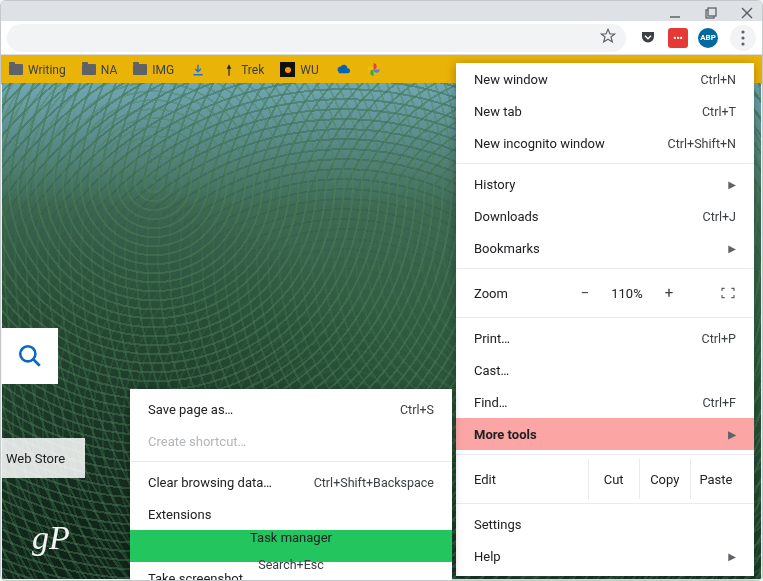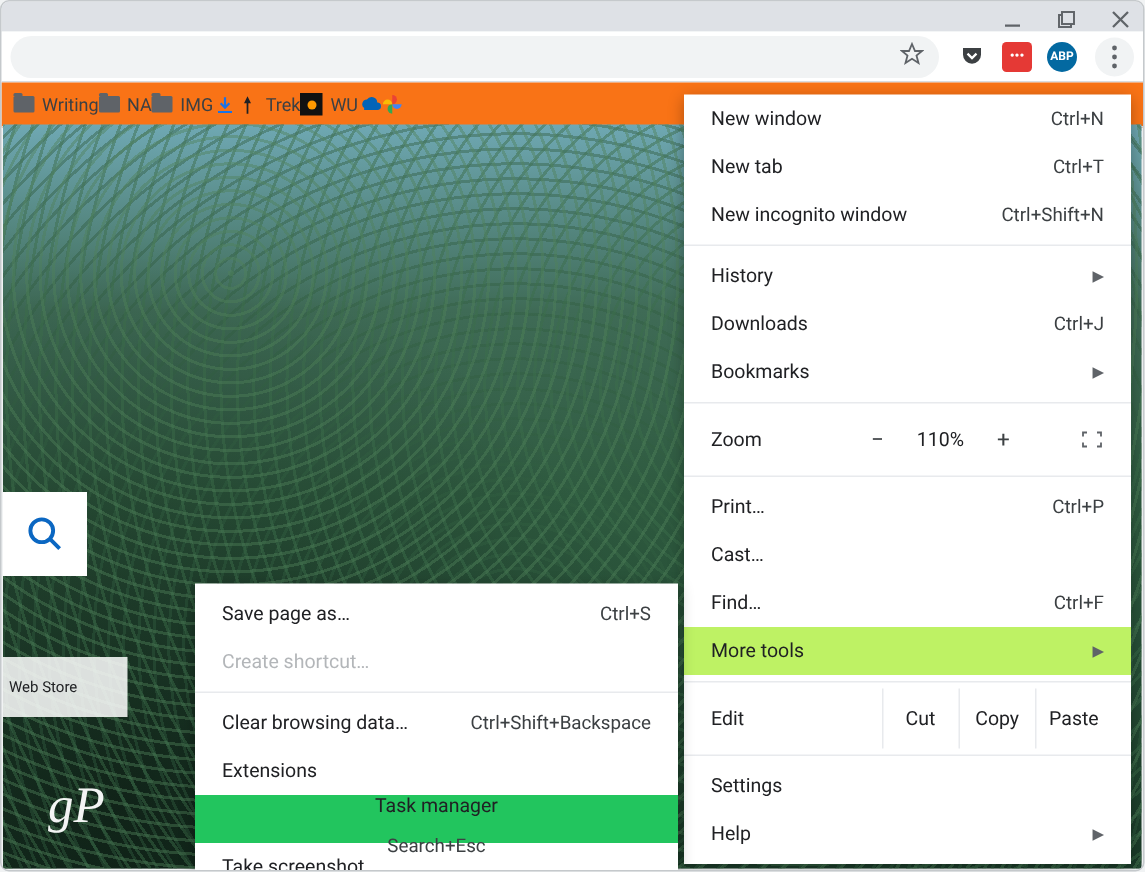--- a/index.html
+++ b/index.html
@@ -15,21 +15,21 @@
 .omnibox { flex: 1; height: 28px; background: #f1f3f4; border-radius: 14px; margin: 0 6px 0 6px; display: flex; align-items: center; justify-content: flex-end; padding: 0 10px; }
 .star { color: #5f6368; }
 .ext-icons { display: flex; align-items: center; gap: 10px; padding: 0 6px; }
 .ext-icon { width: 20px; height: 20px; display: flex; align-items: center; justify-content: center; border-radius: 3px; font-size: 9px; font-weight: bold; color: #fff; }
 .pocket { color: #3c4043; background: transparent; }
 .red1 { background: #e53935; }
 .abp  { background: #0369a1; border-radius: 50%; font-size: 8px; }
 .menu-dots { width: 26px; height: 26px; display: flex; align-items: center; justify-content: center; color: #5f6368; border-radius: 50%; background: #f1f3f4; margin-left: 6px; }
 
 
-.bookmarks { height: 30px; background: #f97316; display: flex; align-items: center; padding: 0 8px; font-size: 12px; color: #3c4043; border-bottom: 1px solid #dadce0; }
+.bookmarks { height: 30px; background: #eab308; display: flex; align-items: center; gap: 16px; padding: 0 8px; font-size: 12px; color: #3c4043; border-bottom: 1px solid #dadce0; }
 .bm-item { display: flex; align-items: center; gap: 5px; }
 .bm-folder { width: 14px; height: 11px; background: #5f6368; border-radius: 1px; position: relative; }
 .bm-folder::before { content:''; position:absolute; top:-2px; left:0; width:6px; height:2px; background:#5f6368; border-radius:1px 1px 0 0; }
 .bm-icon { width: 15px; height: 15px; display:flex; align-items:center; justify-content:center; }
 
 
 .content { position: absolute; top: 82px; left: 1px; right: 1px; bottom: 1px;
   background:
    radial-gradient(circle at 10% 90%, rgba(0,0,0,.45), transparent 45%),
    linear-gradient(180deg, #6fa8b3 0%, #3f6b56 25%, #2e5a3f 50%, #244b34 75%, #1a3a28 100%);
@@ -39,31 +39,31 @@
    repeating-radial-gradient(circle at 70% 35%, rgba(60,110,75,.55) 0 2px, transparent 2px 11px),
    repeating-radial-gradient(circle at 45% 70%, rgba(50,95,65,.5) 0 2px, transparent 2px 10px);
    opacity:.85;
 }
 
 
 .search-tile { position: absolute; top: 245px; left: 0; width: 56px; height: 56px; background: #fff; display:flex; align-items:center; justify-content:center; }
 .search-tile svg { stroke: #0b67c2; }
 
 
-.webstore { position:absolute; top:355px; left:0; width:83px; height:40px; background: rgba(255,255,255,.85); display:flex; align-items:center; padding-left:4px; font-size:10px; color:#202124; }
+.webstore { position:absolute; top:355px; left:0; width:83px; height:40px; background: rgba(255,255,255,.85); display:flex; align-items:center; padding-left:4px; font-size:13px; color:#202124; }
 
 
 .watermark { position:absolute; bottom:22px; left:30px; color:#fff; font-family: Georgia, serif; font-size:34px; font-style: italic; opacity:.95; }
 
 
 .main-menu { position:absolute; top:62px; right:8px; width:298px; background:#fff; box-shadow: 0 2px 10px rgba(0,0,0,.3); font-size:13px; color:#202124; padding-bottom:4px; }
 .mm-item { height:32px; display:flex; align-items:center; justify-content:space-between; padding: 0 18px; cursor:default; }
 .mm-item .shortcut { color:#3c4043; font-size:12.5px; }
 .mm-item .arrow { color:#5f6368; font-size:10px; }
-.mm-item.hl { background:#bef264; }
+.mm-item.hl { background:#fca5a5;font-weight:bold; }
 .mm-sep { height:1px; background:#e8eaed; margin:4px 0; }
 .mm-zoom { height:40px; display:flex; align-items:center; padding:0 18px;gap:33px; }
 .mm-zoom .lbl { width:84px; }
 .mm-zoom .zc { flex:1; display:flex; align-items:center; justify-content:center; gap:22px; }
 .mm-zoom .zbtn { color:#3c4043; font-size:15px; }
 .mm-zoom .full { width:34px; display:flex; justify-content:flex-end; color:#5f6368; }
 .mm-edit { height:40px; display:flex; align-items:center; padding:0 13px 0 18px; }
 .mm-edit .lbl { width:120px; }
 .mm-edit .eb { width:54px; text-align:center; border-left:1px solid #e8eaed; height:100%; display:flex; align-items:center; justify-content:center; }
 

